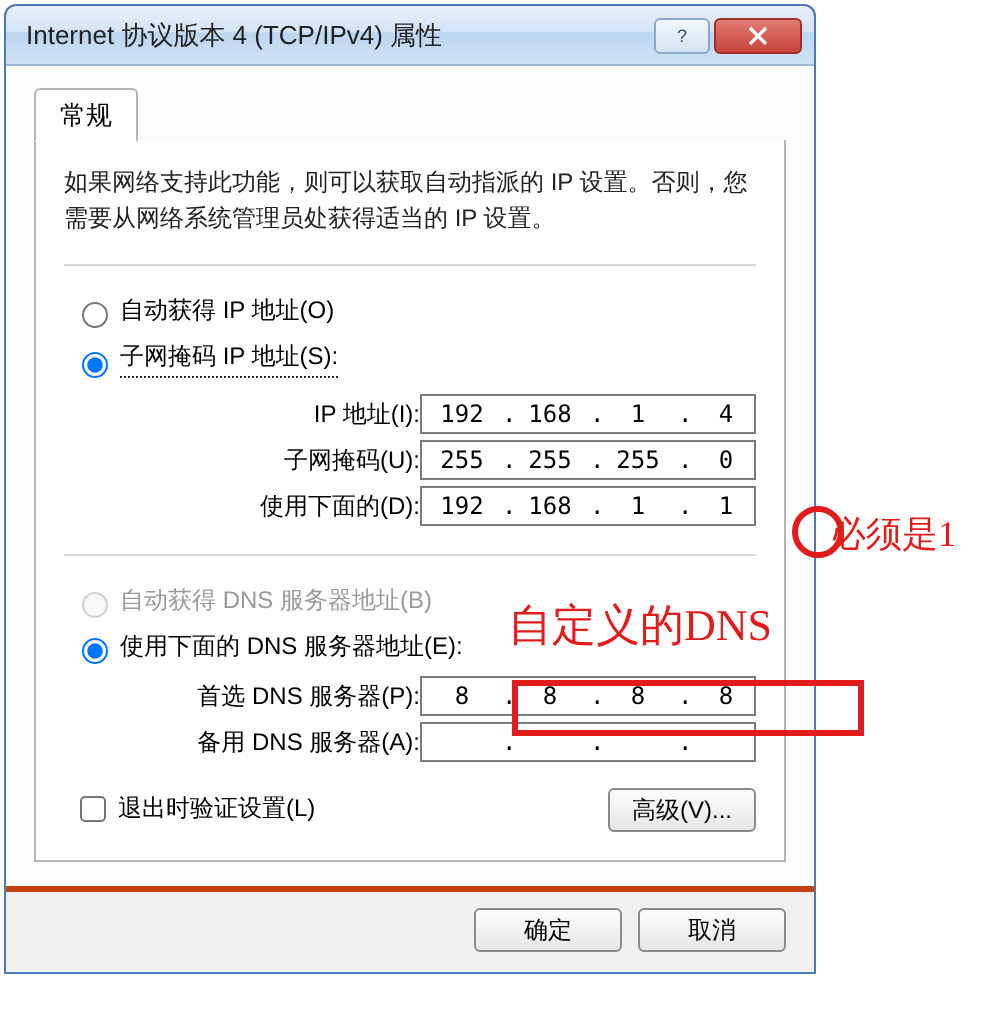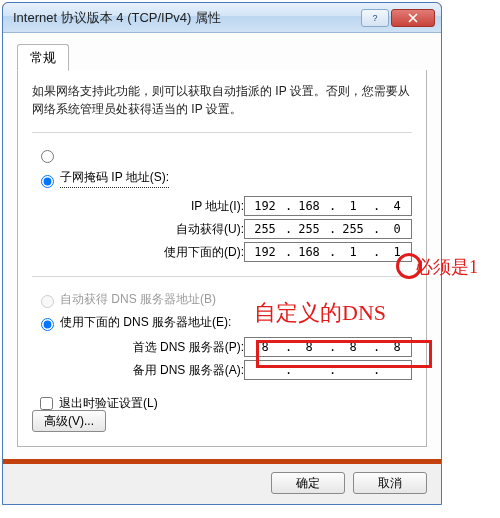--- a/index.html
+++ b/index.html
@@ -8,21 +8,21 @@
     padding: 0;
     font-family: "Microsoft YaHei", Tahoma, sans-serif;
     font-size: 12px;
     background: #fff;
     width: 500px;
     height: 518px;
     overflow: hidden;
     position: relative;
   }
   .window {
-    width: 440px;
+    width: 406px;
     margin: 2px;
     border: 1px solid #4a7abc;
     border-radius: 6px 6px 0 0;
     background: #7f1d1d;
   }
   .titlebar {
     height: 30px;
     background: linear-gradient(to bottom, #e8f1fb 0%, #d2e4f7 45%, #bcd6f0 46%, #cfe2f5 100%);
     border-bottom: 1px solid #9ab8d8;
     display: flex;
@@ -88,36 +88,36 @@
     height:20px;
     width:168px;
     font-family: Tahoma, monospace;
     font-size:12px;
   }
   .ip-oct {
     width:40px; text-align:center; border:none; outline:none;
     font-family:inherit; font-size:inherit; background:transparent;
   }
   .ip-dot { width:4px; text-align:center; }
-  .chk-row { display:flex; align-items:center; margin:14px 0 17px 4px; }
+  .chk-row { display:flex; align-items:center; margin:14px 0 0 4px; }
   .chk-row input { margin-right:6px; }
-  .adv-btn-row { display:flex; margin-top:-20px; }
+  .adv-btn-row { display:flex; justify-content:flex-end; margin-top:-20px; }
   .btn {
     min-width:74px; height:22px;
     border:1px solid #8a8a8a;
     background:linear-gradient(to bottom,#fdfdfd,#e6e6e6);
     border-radius:3px;
     font-size:12px;
     padding:0 10px;
   }
   .dlg-btns {
     display:flex; justify-content:flex-end; gap:8px;
     padding:8px 14px 10px 0;
     background:#f0f0f0;
-    border-top:5px solid #c2410c;
+    border-top:3px solid #c2410c;
   }
   .ann-circle {
     position:absolute; border:3px solid #e21b1b; border-radius:50%;
     width:26px; height:26px; pointer-events:none;
   }
   .ann-text { position:absolute; color:#e21b1b; font-size:18px; font-family:"SimSun","Microsoft YaHei"; pointer-events:none; white-space:nowrap;}
   .ann-box { position:absolute; border:3px solid #e21b1b; pointer-events:none; }
   .dotted-underline { border-bottom:1px dotted #222; display:inline-block; padding-bottom:1px; margin-bottom:2px;}
 </style>
 </head>
@@ -143,40 +143,41 @@
   <div class="client">
     <div class="tabstrip">
       <div class="tab">常规</div>
     </div>
     <div class="tabpanel">
       <div class="desc">如果网络支持此功能，则可以获取自动指派的 IP 设置。否则，您需要从网络系统管理员处获得适当的 IP 设置。</div>
 
       <div class="group">
         <label class="radio-row">
           <input type="radio" name="ipmode" style="">
+          <span>自动获得 IP 地址(O)</span>
         </label>
         <label class="radio-row">
           <input type="radio" name="ipmode" checked="" style="">
           <span class="dotted-underline">子网掩码 IP 地址(S):</span>
         </label>
 
         <div class="field-row">
           <div class="field-label">IP 地址(I):</div>
           <div class="ip-box">
             <input class="ip-oct" value="192" style="">
               <span class="ip-dot">.</span>
             <input class="ip-oct" value="168" style="">
               <span class="ip-dot">.</span>
             <input class="ip-oct" value="1" style="">
               <span class="ip-dot">.</span>
             <input class="ip-oct" value="4" style="">
           </div>
         </div>
         <div class="field-row">
-          <div class="field-label">自动获得(U):</div>
+          <div class="field-label">子网掩码(U):</div>
           <div class="ip-box">
             <input class="ip-oct" value="255" style="">
               <span class="ip-dot">.</span>
             <input class="ip-oct" value="255" style="">
               <span class="ip-dot">.</span>
             <input class="ip-oct" value="255" style="">
               <span class="ip-dot">.</span>
             <input class="ip-oct" value="0" style="">
           </div>
         </div>

